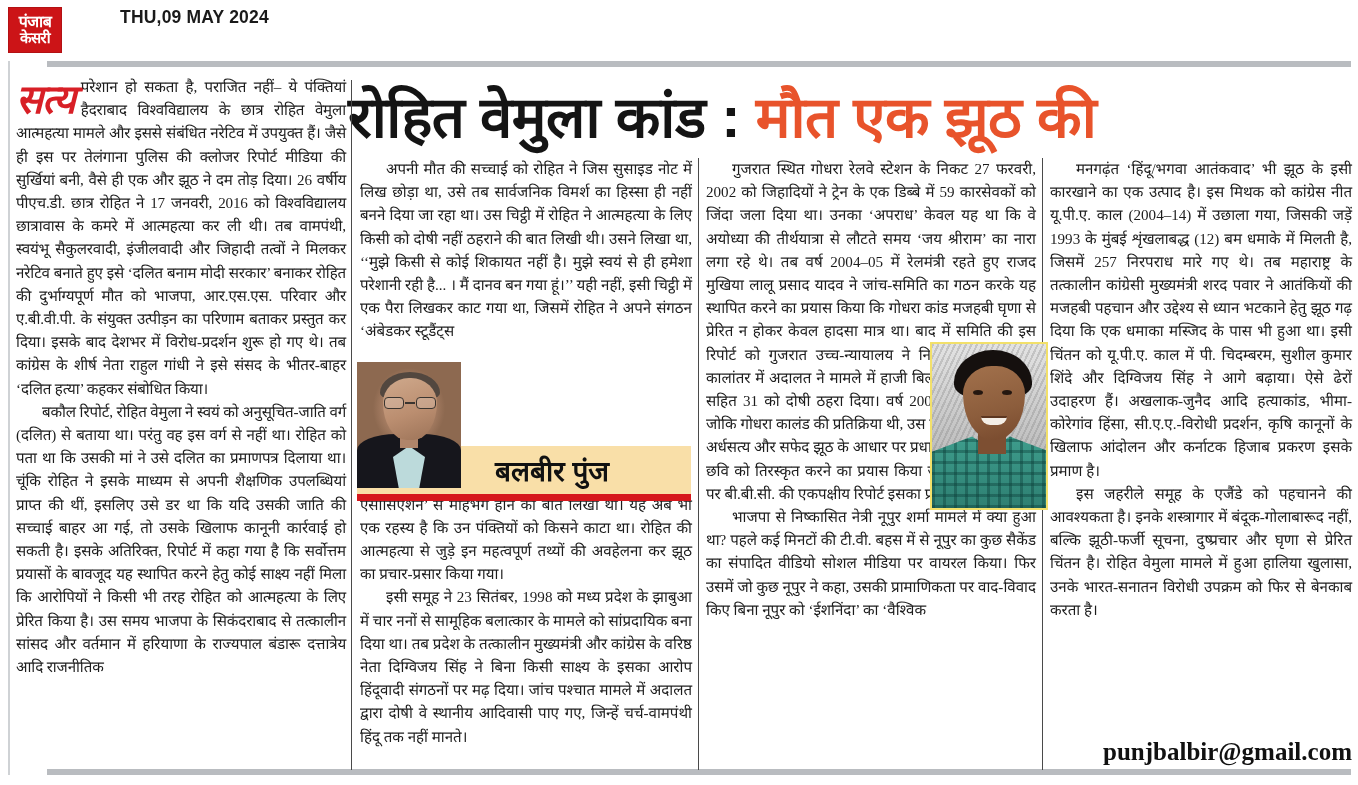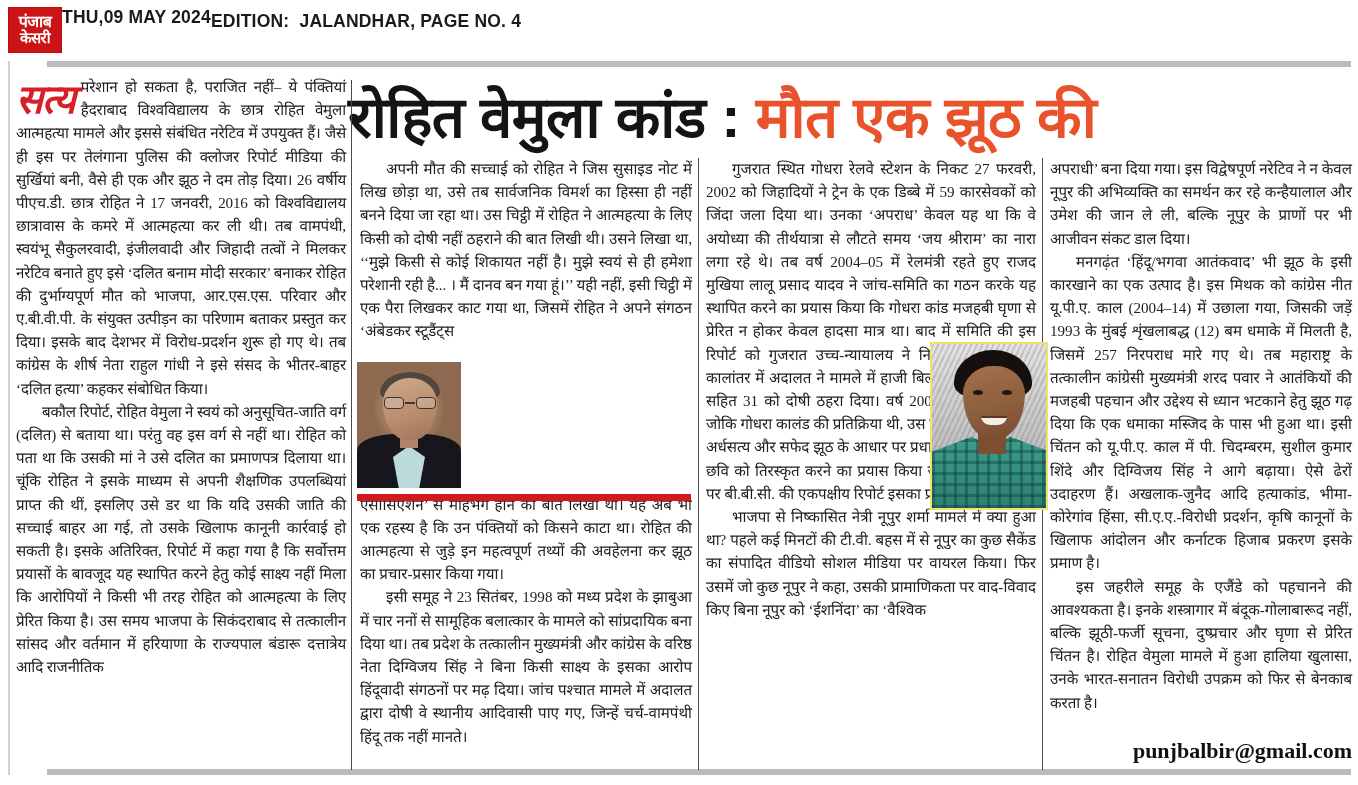--- a/index.html
+++ b/index.html
@@ -18,20 +18,21 @@
 
   
   .masthead {
     position: absolute;
     left: 0; top: 0;
     width: 1358px;
     height: 56px;
     display: flex;
     align-items: flex-start;
     padding: 6px 0 0 8px;
+    gap: 44px;
   }
   .logo-box {
     width: 54px;
     height: 46px;
     background: #cc1417;
     border: 1px solid #b31114;
     display: flex;
     flex-direction: column;
     align-items: center;
     justify-content: center;
@@ -41,22 +42,23 @@
   }
   .logo-line {
     color: #ffffff;
     font-family: "Liberation Sans", "DejaVu Sans", sans-serif;
     font-weight: bold;
     font-size: 16px;
     letter-spacing: -0.5px;
   }
   .logo-line.l2 { font-size: 15px; margin-top: 1px; font-family: Liberation Serif, serif; }
   .head-text {
-    margin-left: 0;
+    margin-left: 14px;
     display: flex;
+    flex-direction: column;
     justify-content: center;
     padding-top: 1px;
   }
   .head-date, .head-edition {
     font-family: "Liberation Sans", "DejaVu Sans", sans-serif;
     font-weight: bold;
     font-size: 17.5px;
     color: #1a1a1a;
     letter-spacing: 0.2px;
     white-space: pre;
@@ -310,37 +312,36 @@
 
   
   .email-line {
     position: absolute;
     left: 1050px;
     top: 738px;
     width: 302px;
     text-align: right;
     font-family: "Liberation Serif", "DejaVu Serif", serif;
     font-weight: bold;
-    font-size: 22px;
+    font-size: 25px;
     color: #111111;
   }
 
   .tight { letter-spacing: -0.15px; }
 </style>
 </head>
 <body>
 
 <div class="masthead">
   <div class="logo-box">
     <span class="logo-line">पंजाब</span>
     <span class="logo-line l2">केसरी</span>
   </div>
   <div class="head-text">
     <span class="head-date">THU,09 MAY 2024</span>
-    <span class="head-edition">EDITION:  JALANDHAR, PAGE NO. 4</span>
   </div>
 </div>
 
 <div class="top-rule"></div>
 <div class="left-edge-rule"></div>
 <div class="bottom-rule"></div>
 
 <div class="headline">
   <span class="hl-black">रोहित वेमुला कांड : </span><span class="hl-red">मौत एक झूठ की</span>
 </div>
@@ -355,20 +356,23 @@
 </div>
 
 <div class="col" id="col2">
   <p class="indent">अपनी मौत की सच्चाई को रोहित ने जिस सुसाइड नोट में लिख छोड़ा था, उसे तब सार्वजनिक विमर्श का हिस्सा ही नहीं बनने दिया जा रहा था। उस चिट्ठी में रोहित ने आत्महत्या के लिए किसी को दोषी नहीं ठहराने की बात लिखी थी। उसने लिखा था, ‘‘मुझे किसी से कोई शिकायत नहीं है। मुझे स्वयं से ही हमेशा परेशानी रही है... । मैं दानव बन गया हूं।’’ यही नहीं, इसी चिट्ठी में एक पैरा लिखकर काट गया था, जिसमें रोहित ने अपने संगठन ‘अंबेडकर स्टूडैंट्स</p>
   <div style="height:150px"></div>
   <p>एसोसिएशन’ से मोहभंग होने की बात लिखी थी। यह अब भी एक रहस्य है कि उन पंक्तियों को किसने काटा था। रोहित की आत्महत्या से जुड़े इन महत्वपूर्ण तथ्यों की अवहेलना कर झूठ का प्रचार-प्रसार किया गया।</p>
   <p class="indent">इसी समूह ने 23 सितंबर, 1998 को मध्य प्रदेश के झाबुआ में चार ननों से सामूहिक बलात्कार के मामले को सांप्रदायिक बना दिया था। तब प्रदेश के तत्कालीन मुख्यमंत्री और कांग्रेस के वरिष्ठ नेता दिग्विजय सिंह ने बिना किसी साक्ष्य के इसका आरोप हिंदूवादी संगठनों पर मढ़ दिया। जांच पश्चात मामले में अदालत द्वारा दोषी वे स्थानीय आदिवासी पाए गए, जिन्हें चर्च-वामपंथी हिंदू तक नहीं मानते।</p>
 </div>
 
 <div class="author-block">
+  <div class="author-plate">
+    <span class="author-name">बलबीर पुंज</span>
+  </div>
   <div class="author-redbar"></div>
   <div class="author-photo">
     <div class="ap-body"></div>
     <div class="ap-shirt"></div>
     <div class="ap-neck"></div>
     <div class="ap-hair"></div>
     <div class="ap-face"></div>
     <div class="ap-glasses">
         <i class="l"></i>
         <i class="r"></i>
@@ -387,18 +391,17 @@
   <div class="rv-shirt"></div>
   <div class="rv-neck"></div>
   <div class="rv-hair"></div>
   <div class="rv-face"></div>
   <div class="rv-eye l"></div>
   <div class="rv-eye r"></div>
   <div class="rv-smile"></div>
 </div>
 
 <div class="col" id="col4">
-  <p>अपराधी’ बना दिया गया। इस विद्वेषपूर्ण नरेटिव ने न केवल नूपुर की अभिव्यक्ति का समर्थन कर रहे कन्हैयालाल और उमेश की जान ले ली, बल्कि नूपुर के प्राणों पर भी आजीवन संकट डाल दिया।</p>
   <p class="indent">मनगढ़ंत ‘हिंदू/भगवा आतंकवाद’ भी झूठ के इसी कारखाने का एक उत्पाद है। इस मिथक को कांग्रेस नीत यू.पी.ए. काल (2004–14) में उछाला गया, जिसकी जड़ें 1993 के मुंबई शृंखलाबद्ध (12) बम धमाके में मिलती है, जिसमें 257 निरपराध मारे गए थे। तब महाराष्ट्र के तत्कालीन कांग्रेसी मुख्यमंत्री शरद पवार ने आतंकियों की मजहबी पहचान और उद्देश्य से ध्यान भटकाने हेतु झूठ गढ़ दिया कि एक धमाका मस्जिद के पास भी हुआ था। इसी चिंतन को यू.पी.ए. काल में पी. चिदम्बरम, सुशील कुमार शिंदे और दिग्विजय सिंह ने आगे बढ़ाया। ऐसे ढेरों उदाहरण हैं। अखलाक-जुनैद आदि हत्याकांड, भीमा-कोरेगांव हिंसा, सी.ए.ए.-विरोधी प्रदर्शन, कृषि कानूनों के खिलाफ आंदोलन और कर्नाटक हिजाब प्रकरण इसके प्रमाण है।</p>
   <p class="indent">इस जहरीले समूह के एजैंडे को पहचानने की आवश्यकता है। इनके शस्त्रागार में बंदूक-गोलाबारूद नहीं, बल्कि झूठी-फर्जी सूचना, दुष्प्रचार और घृणा से प्रेरित चिंतन है। रोहित वेमुला मामले में हुआ हालिया खुलासा, उनके भारत-सनातन विरोधी उपक्रम को फिर से बेनकाब करता है।</p>
 </div>
 
 <div class="email-line">punjbalbir@gmail.com</div>
 
 </body></html>

